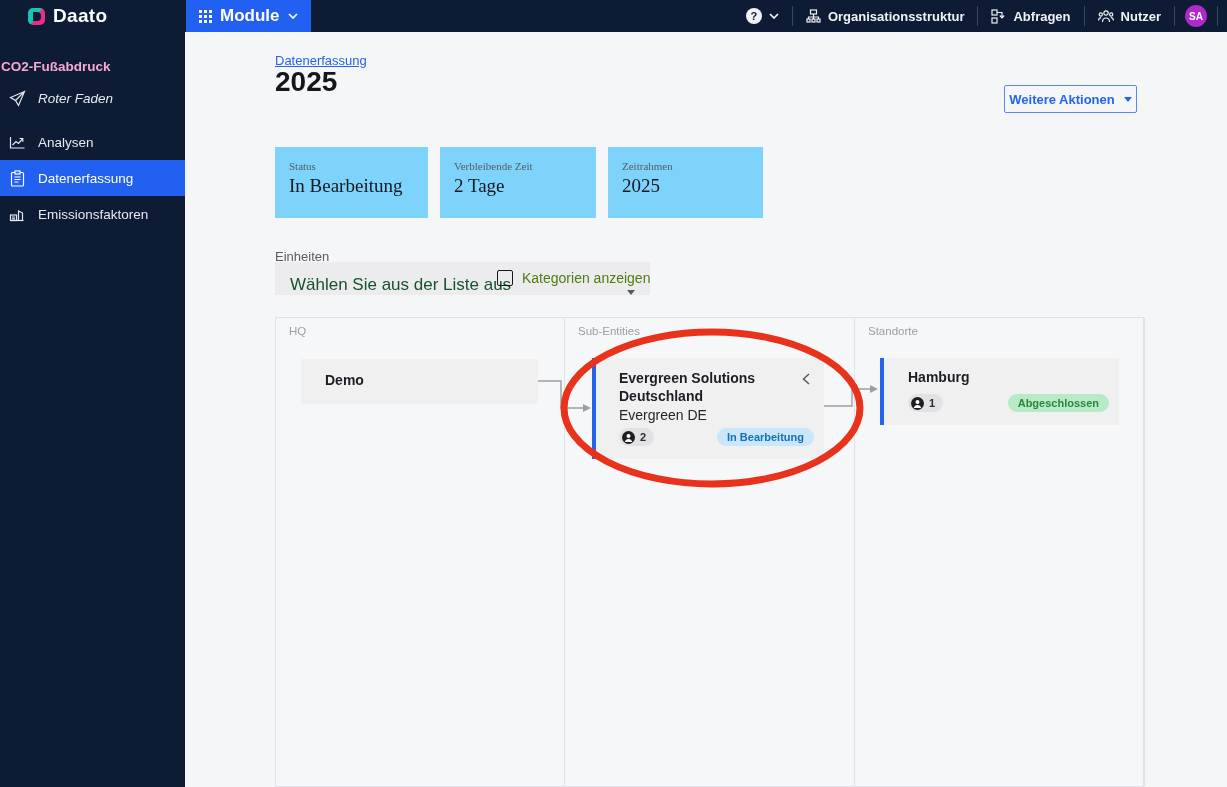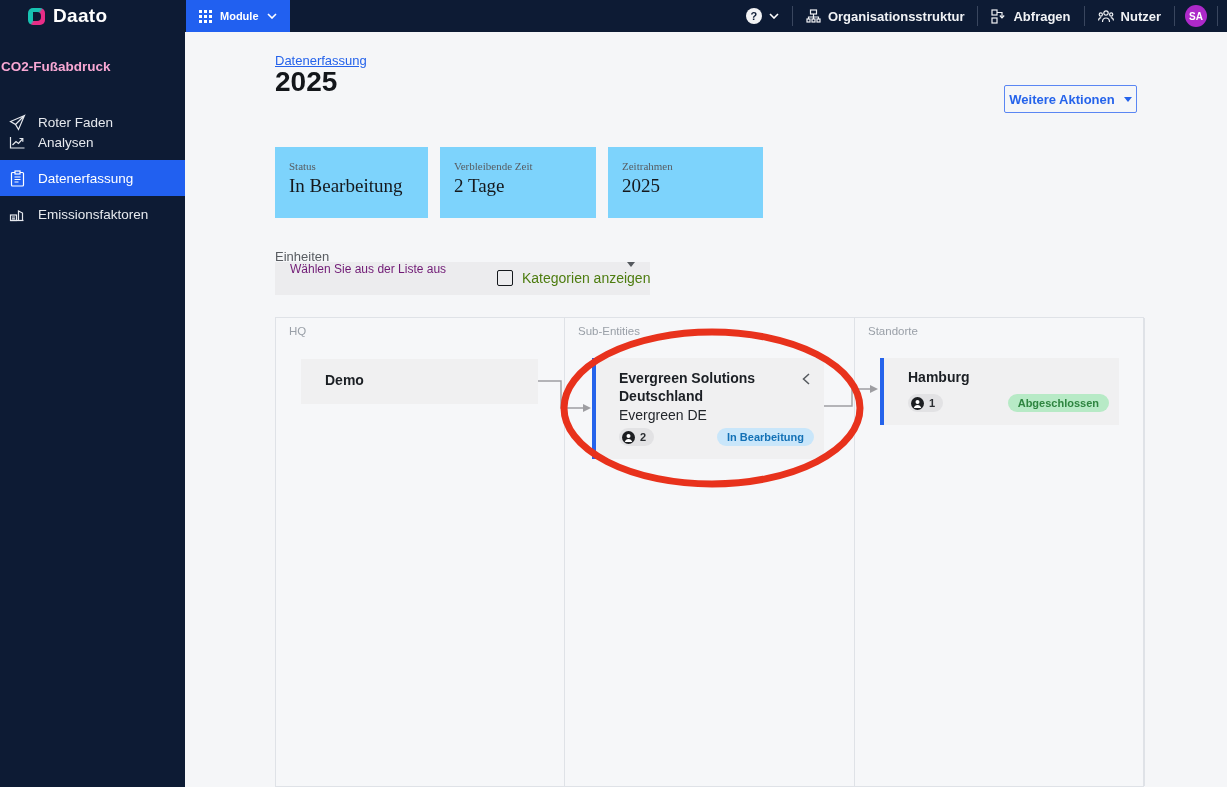--- a/index.html
+++ b/index.html
@@ -8,21 +8,21 @@
 
   
   .topbar { position:absolute; left:0; top:0; width:1227px; height:32px; background:#0d1b34; z-index:20; }
   .logo { position:absolute; left:28px; top:0; height:32px; display:flex; align-items:center; gap:8px; }
   .logo-mark { width:17px; height:17px; border-radius:5px;
                background:linear-gradient(125deg,#17c3b2 0%,#17c3b2 45%,#e82d87 55%,#e82d87 100%); position:relative; }
   .logo-mark:after { content:""; position:absolute; left:5px; top:4px; width:8px; height:9px;
                background:#0d1b34; border-radius:0 4px 4px 0; }
   .logo-text { color:#fff; font-size:19px; font-weight:800; letter-spacing:.3px; }
   .module-btn { position:absolute; left:186px; top:0; height:32px; padding:0 13px; background:#2160f0;
-                display:flex; align-items:center; gap:8px; color:#fff; font-size:11px; font-weight:600; cursor:pointer; }
+                display:flex; align-items:center; gap:8px; color:#fff; font-size:17px; font-weight:600; cursor:pointer; }
   .tb-right { position:absolute; right:9px; top:0; height:32px; display:flex; align-items:stretch; }
   .tb-item { display:flex; align-items:center; gap:7px; padding:0 13px; color:#f0f2f5; font-size:13px;
              font-weight:600; cursor:pointer; }
   .tb-sep { width:1px; background:#39465e; margin:6px 0; }
   .help-circle { width:16px; height:16px; border-radius:50%; background:#f2f3f5; color:#0d1b34;
                  font-size:11px; font-weight:800; display:flex; align-items:center; justify-content:center; }
   .avatar { width:22px; height:22px; border-radius:50%; background:#ad29c9; color:#fff; font-size:10px;
             font-weight:700; display:flex; align-items:center; justify-content:center; align-self:center; }
   .tb-icon svg { display:block; }
 
@@ -44,22 +44,22 @@
                  display:flex; align-items:center; justify-content:center; gap:9px; cursor:pointer; border-radius:2px; }
   .caret-down { width:0; height:0; border-left:4.5px solid transparent; border-right:4.5px solid transparent;
                 border-top:5.5px solid currentColor; }
 
   .stat-card { position:absolute; top:115px; height:71px; background:#7dd3fc; padding:13px 14px;font-family:Liberation Serif, serif; }
   .stat-label { font-size:11px; color:#585c61; }
   .stat-value { font-size:19px; color:#15181c; margin-top:3px; }
 
   .units-label { position:absolute; left:90px; top:217px; font-size:13px; color:#585c61; }
   .units-select { position:absolute; left:90px; top:230px; width:375px; height:33px; background:#ececee;
-                  display:flex; align-items:flex-start; justify-content:space-between; padding:0 15px;
-                  font-size:12px; color:#701a75; cursor:pointer; }
+                  display:flex; align-items:flex-end; justify-content:space-between; padding:0 15px;
+                  font-size:17px; color:#14532d; cursor:pointer; }
   .units-select .caret-down { color:#55595e; }
   .checkbox { position:absolute; left:312px; top:238px; width:16px; height:16px; border:1.6px solid #15181c;
               border-radius:2px; background:transparent; cursor:pointer; }
   .checkbox-label { position:absolute; left:337px; top:238px; font-size:14px; color:#4d7c0f; cursor:pointer; }
 
   
   .board { position:absolute; left:90px; top:285px; width:869px; height:470px;
            border:1px solid #dfe2e7; background:#f6f7f9; }
   .col { position:absolute; top:0; height:468px; border-right:1px solid #dfe2e7; }
   .col:last-child { border-right:none; }
@@ -161,21 +161,21 @@
     <div class="tb-item" style="padding:0 10px;">
       <span class="avatar">SA</span>
     </div>
     <div class="tb-sep"></div>
   </div>
 </div>
 
 <div class="sidebar">
   <div class="sb-title">CO2-Fußabdruck</div>
 
-  <div class="sb-item" style="top:72px;">
+  <div class="sb-item" style="top:48px;font-style:italic;">
     <span class="sb-ico">
       <svg width="17" height="17" viewBox="0 0 17 17" fill="none" stroke="#e6e9ee" stroke-width="1.2">
         <path d="M15.5 1.5 L1.5 7.5 L6.5 10.5 L9.5 15.5 L15.5 1.5 Z M6.5 10.5 L15.5 1.5"></path>
       </svg>
     </span>
     <span>Roter Faden</span>
   </div>
 
   <div class="sb-item" style="top:92px;">
     <span class="sb-ico">

